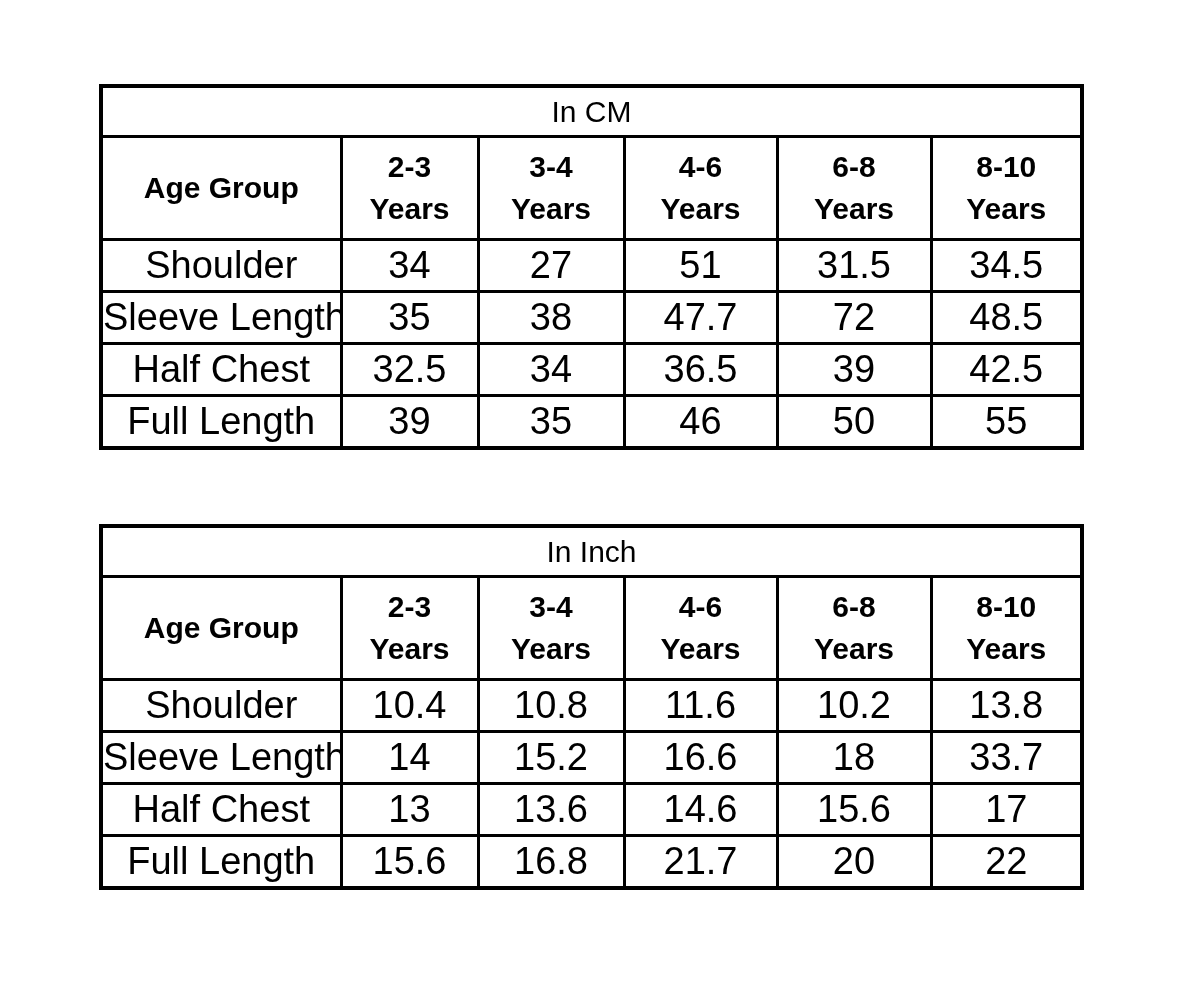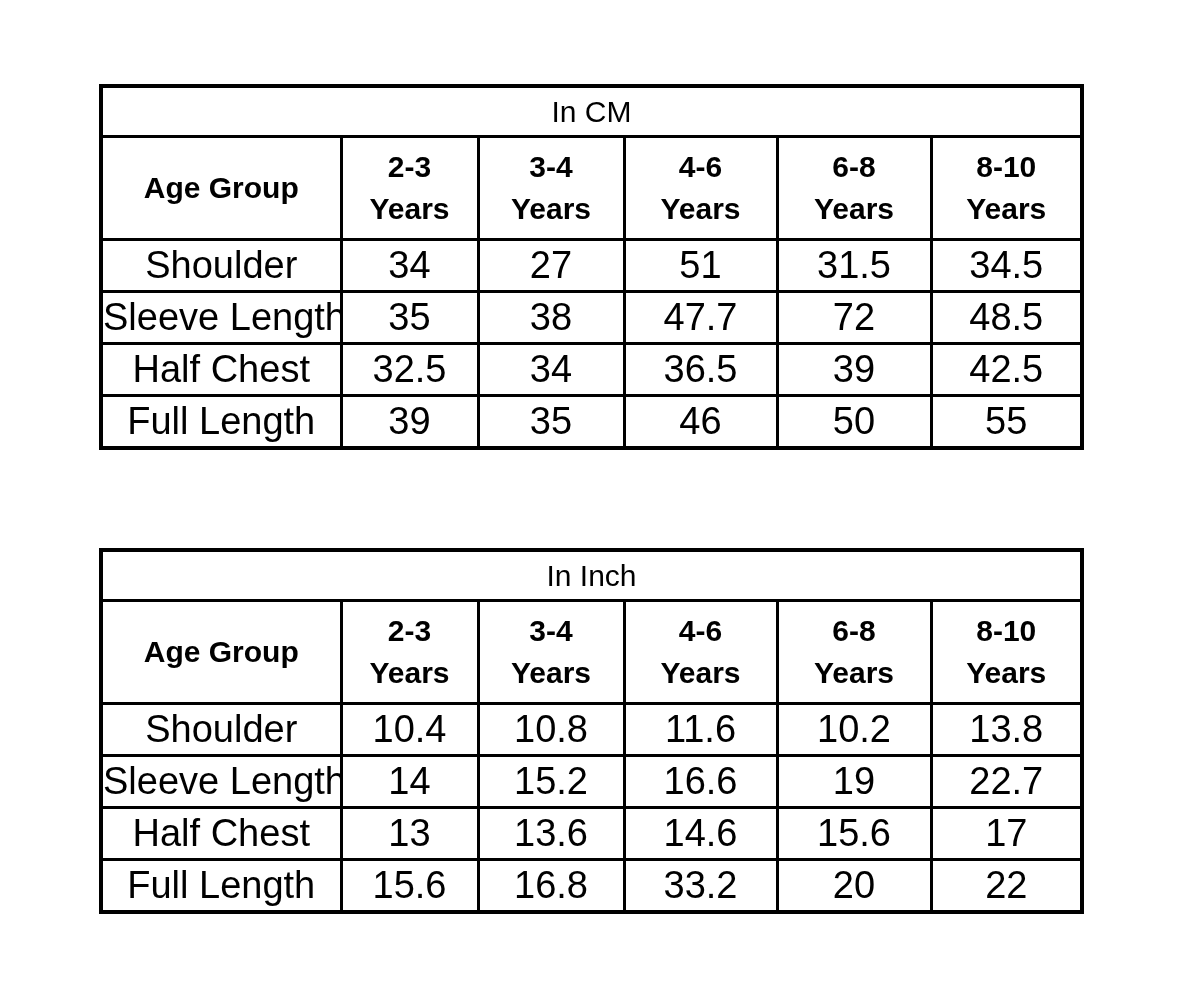--- a/index.html
+++ b/index.html
@@ -14,21 +14,21 @@
     background: #ffffff;
     font-family: "Liberation Sans", "DejaVu Sans", sans-serif;
     color: #000000;
   }
   .size-table-wrap {
     position: absolute;
     left: 99px;
     width: 982px;
   }
   .size-table-wrap.cm   { top: 84px; }
-  .size-table-wrap.inch { top: 548px; }
+  .size-table-wrap.inch { top: 524px; }
 
   table.size-chart {
     border-collapse: collapse;
     table-layout: fixed;
     width: 100%;
     border: 4px solid #000000;
     background: #ffffff;
   }
   table.size-chart th,
   table.size-chart td {
@@ -186,35 +186,35 @@
             <td>10.8</td>
             <td>11.6</td>
             <td>10.2</td>
             <td>13.8</td>
           </tr>
           <tr class="data-row">
             <td class="row-label">Sleeve Length</td>
             <td>14</td>
             <td>15.2</td>
             <td>16.6</td>
-            <td>19</td>
-            <td>22.7</td>
+            <td>18</td>
+            <td>33.7</td>
           </tr>
           <tr class="data-row">
             <td class="row-label">Half Chest</td>
             <td>13</td>
             <td>13.6</td>
             <td>14.6</td>
             <td>15.6</td>
             <td>17</td>
           </tr>
           <tr class="data-row">
             <td class="row-label">Full Length</td>
             <td>15.6</td>
             <td>16.8</td>
-            <td>33.2</td>
+            <td>21.7</td>
             <td>20</td>
             <td>22</td>
           </tr>
         </tbody>
       </table>
     </div>
 </div>
 
 </body></html>

